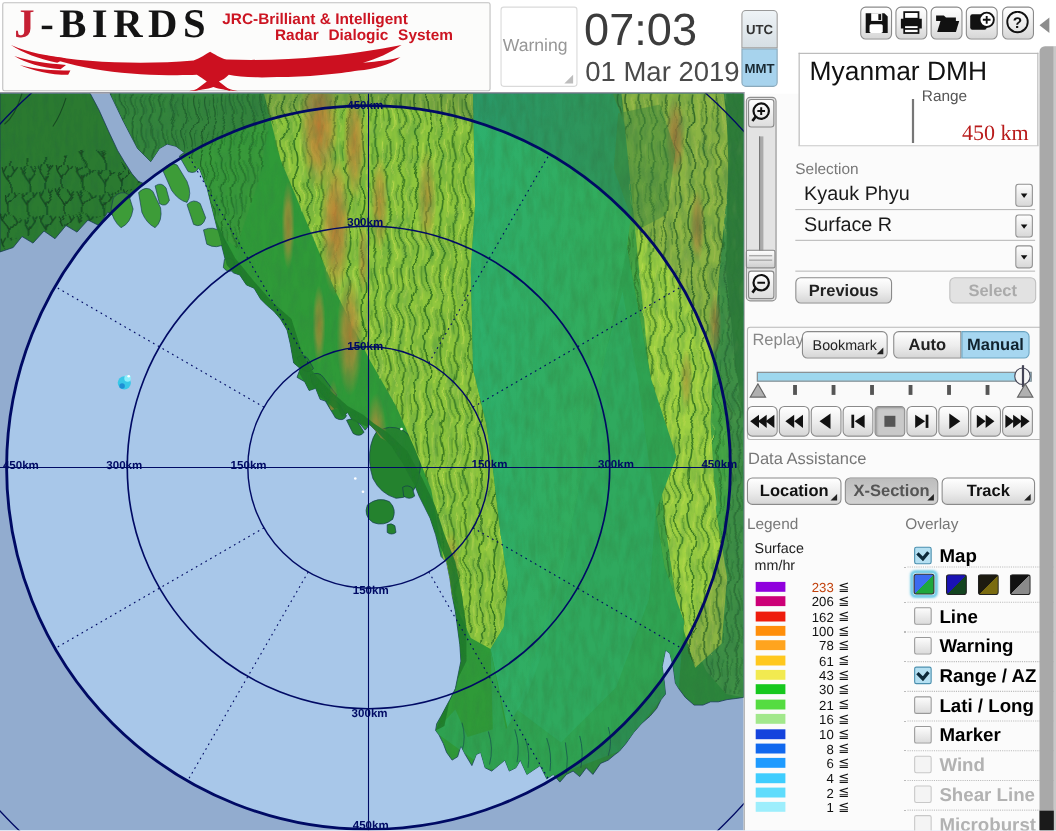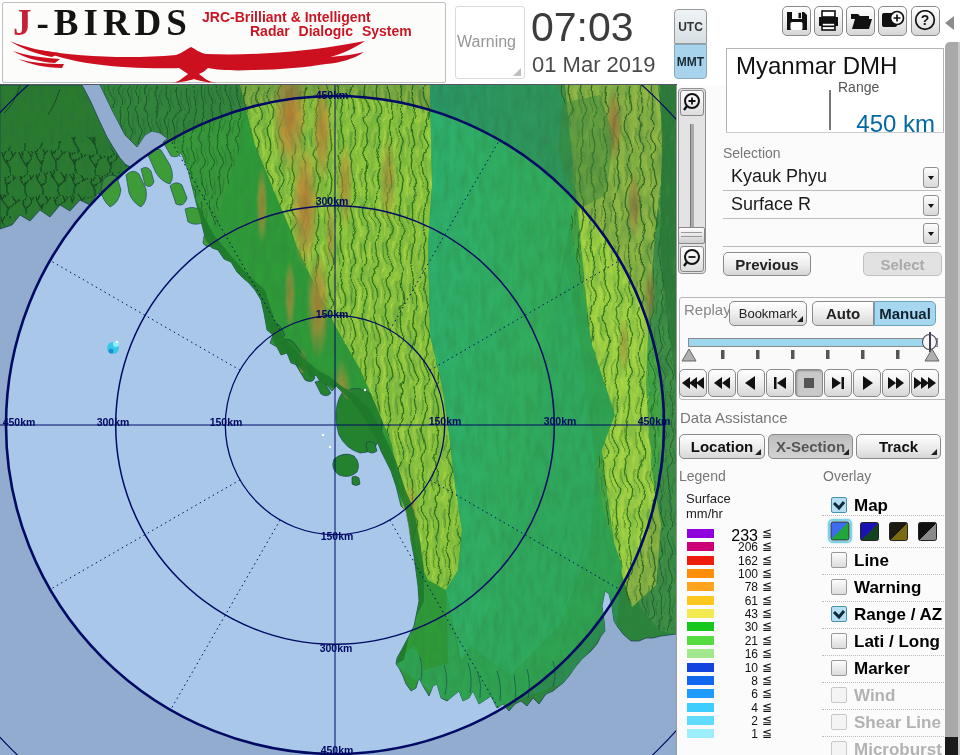--- a/index.html
+++ b/index.html
@@ -35,21 +35,21 @@
 <path d="M28,9 C70,16 120,18 166,14 C172,12 177,8 181,6 C185,8 190,12 196,13 C246,15 298,10 338,3 L355,0 C345,7 332,13 320,16 C334,15 346,13 354,11 C344,18 330,22 316,23 C298,26 268,29 242,29 C224,30 208,29 198,27 C195,30 192,32 189,33 C193,36 197,39 200,42 C193,40 188,38 184,36 C180,38 174,40 166,42 C170,39 174,36 178,33 C175,31 172,29 169,27 C146,28 112,27 84,23 C60,20 42,14 28,9 Z"></path>
 <path d="M185,33 C179,36 171,40 161,42 C170,41 179,40 184,38 C189,40 197,41 207,42 C197,40 190,36 185,33 Z"></path>
 </g>
 </svg>
 
 <div class="abs" style="left:455px;top:6px;width:70px;height:73px;background:#fff;border:1px solid #dadada;border-radius:3px;box-sizing:border-box;"></div>
 <div class="abs" style="left:457px;top:33px;font-size:16px;color:#979797;">Warning</div>
 <div class="abs" style="left:513px;top:68px;width:0;height:0;border-left:8px solid transparent;border-bottom:8px solid #bdbdbd;"></div>
 
 <div class="abs" style="left:531px;top:4px;font-size:41px;color:#3c3c3c;">07:03</div>
-<div class="abs" style="left:532px;top:52px;font-size:22px;color:#4a4a4a;">01 Mar 2019</div>
+<div class="abs" style="left:532px;top:52px;font-size:25px;color:#4a4a4a;">01 Mar 2019</div>
 
 <div class="abs" style="left:674px;top:9px;width:33px;height:35px;border:1px solid #999;border-radius:4px 4px 0 0;background:linear-gradient(#eef3f6,#d6dfe4);box-sizing:border-box;"></div>
 <div class="abs" style="left:674px;top:44px;width:33px;height:35px;border:1px solid #8aa9bb;border-radius:0 0 4px 4px;background:#a7d3ed;box-sizing:border-box;"></div>
 <div class="abs" style="left:676px;top:20px;width:29px;text-align:center;font-size:12px;font-weight:bold;color:#333;">UTC</div>
 <div class="abs" style="left:676px;top:55px;width:29px;text-align:center;font-size:12px;font-weight:bold;color:#1a2a33;">MMT</div>
 
 <div class="btn" style="left:782px;top:6px;width:29px;height:30px;"></div>
 <div class="btn" style="left:814px;top:6px;width:29px;height:30px;"></div>
 <div class="btn" style="left:846px;top:6px;width:29px;height:30px;"></div>
 <div class="btn" style="left:878px;top:6px;width:29px;height:30px;"></div>
@@ -88,21 +88,21 @@
 </svg>
 <div class="abs" style="left:945px;top:16px;width:0;height:0;border-top:7px solid transparent;border-bottom:7px solid transparent;border-right:9px solid #8c8c8c;"></div>
 <div class="abs" style="left:945px;top:42px;width:13px;height:713px;background:#a9a9a9;border-radius:5px 0 0 0;z-index:40;"></div>
 <div class="abs" style="left:958px;top:42px;width:2px;height:713px;background:#c8c8c8;z-index:40;"></div>
 <div class="abs" style="left:945px;top:737px;width:13px;height:18px;background:#1a1a1a;z-index:41;"></div>
 
 <div class="abs" style="left:726px;top:48px;width:218px;height:85px;background:#fff;border:1px solid #b5b5b5;border-bottom:1px solid #ccc;box-sizing:border-box;"></div>
 <div class="abs" style="left:736px;top:52px;font-size:24px;color:#111;">Myanmar DMH</div>
 <div class="abs" style="left:829px;top:90px;width:2px;height:40px;background:#777;"></div>
 <div class="abs" style="left:838px;top:79px;font-size:14px;color:#555;">Range</div>
-<div class="abs" style="left:726px;top:110px;width:209px;text-align:right;font-size:24px;color:#0369a1;">450 km</div>
+<div class="abs" style="left:726px;top:110px;width:209px;text-align:right;font-size:20px;color:#b91c1c;font-family:Liberation Serif, serif;">450 km</div>
 
 <div class="abs" style="left:678px;top:88px;width:28px;height:186px;background:#e3e3e3;border:1px solid #909090;border-radius:4px;box-sizing:border-box;"></div>
 <div class="abs" style="left:680px;top:90px;width:24px;height:26px;background:linear-gradient(#fff,#ddd);border:1px solid #888;border-radius:3px;box-sizing:border-box;"></div>
 <div class="abs" style="left:680px;top:246px;width:24px;height:26px;background:linear-gradient(#fff,#ddd);border:1px solid #888;border-radius:3px;box-sizing:border-box;"></div>
 <svg class="abs" style="left:682px;top:92px;" width="20" height="178" viewBox="0 0 20 178">
  <circle cx="10" cy="9" r="7" fill="none" stroke="#111" stroke-width="2"></circle>
  <path d="M10,5.5 v7 M6.5,9 h7" stroke="#111" stroke-width="1.8"></path>
  <path d="M5,14 L2,18" stroke="#111" stroke-width="2.4"></path>
  <circle cx="10" cy="165" r="7" fill="none" stroke="#111" stroke-width="2"></circle>
  <path d="M6.5,165 h7" stroke="#111" stroke-width="1.8"></path>
@@ -243,21 +243,21 @@
 <div class="btn" style="left:856px;top:434px;width:85px;height:25px;">
     <div style="text-align:center;margin-top:3px;font-size:15px;font-weight:bold;color:#111;">Track</div>
     <div class="cornertri"></div>
   </div>
 
 <div class="abs" style="left:679px;top:468px;font-size:14px;color:#777;">Legend</div>
 <div class="abs" style="left:686px;top:491px;font-size:13px;color:#222;">Surface</div>
 <div class="abs" style="left:686px;top:506px;font-size:13px;color:#222;">mm/hr</div>
 <div id="legend">
     <div class="abs" style="left:687px;top:529px;width:27px;height:9px;background:#9000dd;"></div>
-    <div class="abs" style="left:714px;top:527px;width:44px;text-align:right;font-size:16px;color:#000000;">233</div>
+    <div class="abs" style="left:714px;top:527px;width:44px;text-align:right;font-size:12px;color:#c2410c;">233</div>
     <div class="abs" style="left:762px;top:526px;font-size:12px;color:#111;">≦</div>
     <div class="abs" style="left:687px;top:542.35px;width:27px;height:9px;background:#cc0077;"></div>
     <div class="abs" style="left:714px;top:540.35px;width:44px;text-align:right;font-size:12px;color:#111;">206</div>
     <div class="abs" style="left:762px;top:539.35px;font-size:12px;color:#111;">≦</div>
     <div class="abs" style="left:687px;top:555.7px;width:27px;height:9px;background:#ee1c0c;"></div>
     <div class="abs" style="left:714px;top:553.7px;width:44px;text-align:right;font-size:12px;color:#111;">162</div>
     <div class="abs" style="left:762px;top:552.7px;font-size:12px;color:#111;">≦</div>
     <div class="abs" style="left:687px;top:569.05px;width:27px;height:9px;background:#ff8e0a;"></div>
     <div class="abs" style="left:714px;top:567.05px;width:44px;text-align:right;font-size:12px;color:#111;">100</div>
     <div class="abs" style="left:762px;top:566.05px;font-size:12px;color:#111;">≦</div>

